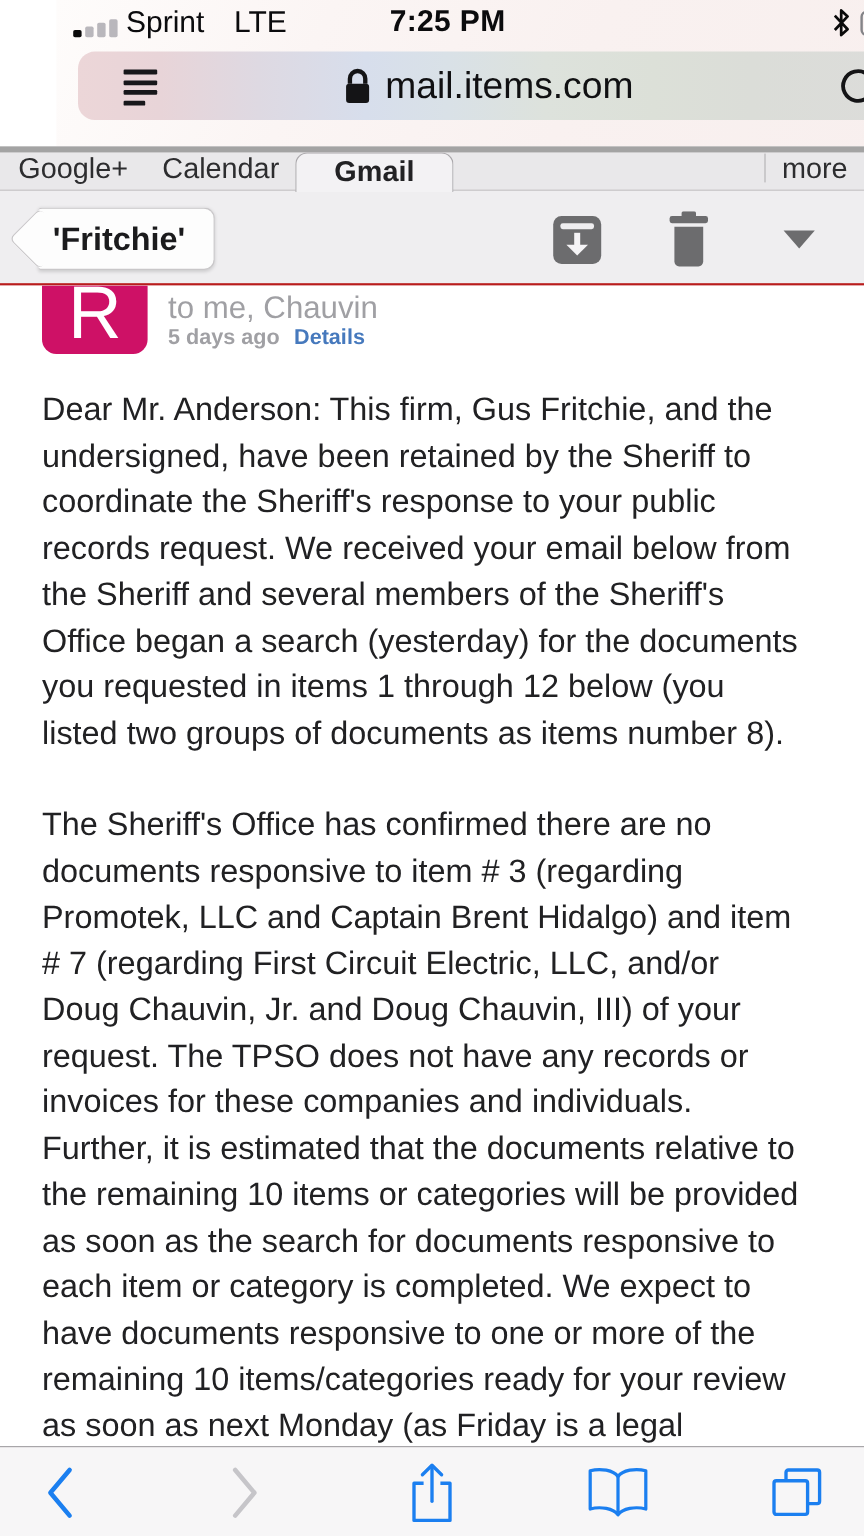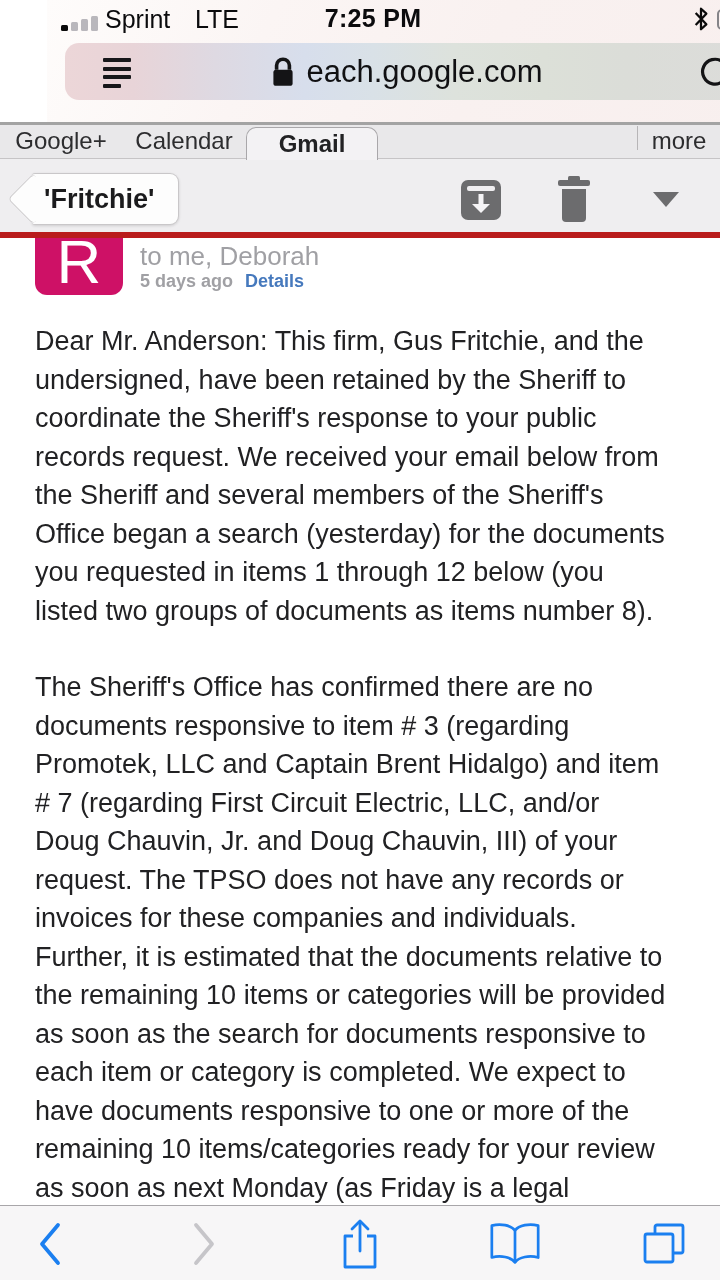--- a/index.html
+++ b/index.html
@@ -32,38 +32,38 @@
   .reader-icon { position:absolute; left:38px; top:15px; display:flex; flex-direction:column; gap:4.5px; }
   .reader-icon i { display:block; height:4px; width:28px; background:#17171a; border-radius:1px; }
   .reader-icon i:last-child { width:18px; }
   .url-center { position:absolute; left:0; top:0; width:100%; height:100%;
                 display:flex; align-items:center; justify-content:center; gap:11px; }
   .url-text { font-size:31px; color:#101012; }
   .refresh { position:absolute; right:16px; top:12px; }
 
   
   .tab-bar { position:absolute; top:122px; left:0; width:720px; height:37px;
-             background:#e9e8ea; border-top:3px solid #a3a3a3;
+             background:#e9e8ea; border-top:5px solid #a3a3a3;
              display:flex; align-items:flex-end; }
   .tab-hairline { position:absolute; left:0; bottom:0; width:720px; height:1px; background:#c6c4c6; z-index:1; }
   .tab { height:36px; display:flex; align-items:center; justify-content:center;
          font-size:24px; color:#2d2d2f; }
   .tab.t-google { width:122px; }
   .tab.t-calendar { width:124px; }
   .tab.t-web { width:112px; }
   .tab.active { position:relative; z-index:2; width:132px; height:33px; margin-bottom:-1px;
                 background:#f3f2f4; border:1.5px solid #a9a7aa; border-bottom:none;
                 border-radius:10px 10px 0 0; font-weight:bold; color:#222224; }
   .tab-spacer { flex:1; }
   .tab-divider { width:1px; height:24px; background:#b7b5b7; align-self:flex-start; margin-top:1px; }
   .tab.t-more { width:82px; }
 
   
   .action-bar { position:absolute; top:159px; left:0; width:720px; height:79px;
-                background:#efeef0; border-bottom:6px solid #b91c1c; }
+                background:#efeef0; border-bottom:2px solid #b91c1c; }
   .chip { position:absolute; left:32px; top:14px; height:52px; padding:0 24px 0 12px;
           background:#fdfdfd; border:1.5px solid #c9c7c9; border-left:none;
           border-radius:3px 9px 9px 3px; display:flex; align-items:center;
           box-shadow:0 1px 3px rgba(0,0,0,.14); }
   .chip::before { content:""; position:absolute; left:-17px; top:7px; width:35px; height:35px;
           background:#fdfdfd; border-left:1.5px solid #c9c7c9; border-bottom:1.5px solid #c9c7c9;
           transform:rotate(45deg); border-radius:5px 0 5px 5px; }
   .chip span { position:relative; z-index:1; font-size:27px; font-weight:bold; color:#1b1b1d; }
   .ab-icon { position:absolute; }
   .caret { width:0; height:0; border-left:13px solid transparent; border-right:13px solid transparent;
@@ -128,21 +128,21 @@
           <i></i>
           <i></i>
           <i></i>
           <i></i>
         </div>
       <div class="url-center">
         <svg width="24" height="32" viewBox="0 0 22 30">
           <path d="M5 13 V9 a6 6 0 0 1 12 0 V13" fill="none" stroke="#141416" stroke-width="3.4"></path>
           <rect x="2" y="13" width="18" height="15" rx="2.5" fill="#141416"></rect>
         </svg>
-        <span class="url-text">each.google.com</span>
+        <span class="url-text">mail.items.com</span>
       </div>
       <div class="refresh">
         <svg width="36" height="36" viewBox="0 0 36 36">
           <path d="M25.5 6.8 A 12.4 12.4 0 1 0 30.4 16.5" fill="none" stroke="#141416" stroke-width="3.2" stroke-linecap="round"></path>
           <polygon points="24,0.5 34.5,7 24,13.5" fill="#141416"></polygon>
         </svg>
       </div>
     </div>
   </div>
 
@@ -185,21 +185,21 @@
     </div>
     <div class="ab-icon" style="left:653px; top:33px;">
       <div class="caret"></div>
     </div>
   </div>
 
   <div class="content">
     <div class="avatar">
       <span>R</span>
     </div>
-    <div class="meta1">to me, Deborah</div>
+    <div class="meta1">to me, Chauvin</div>
     <div class="meta2">
       <span>5 days ago</span><a>Details</a>
     </div>
     <div class="body-text">
       <p>Dear Mr. Anderson: This firm, Gus Fritchie, and the undersigned, have been retained by the Sheriff to coordinate the Sheriff's response to your public records request. We received your email below from the Sheriff and several members of the Sheriff's Office began a search (yesterday) for the documents you requested in items 1 through 12 below (you listed two groups of documents as items number 8).</p>
       <p>The Sheriff's Office has confirmed there are no documents responsive to item # 3 (regarding Promotek, LLC and Captain Brent Hidalgo) and item # 7 (regarding First Circuit Electric, LLC, and/or Doug Chauvin, Jr. and Doug Chauvin, III) of your request. The TPSO does not have any records or invoices for these companies and individuals. Further, it is estimated that the documents relative to the remaining 10 items or categories will be provided as soon as the search for documents responsive to each item or category is completed. We expect to have documents responsive to one or more of the remaining 10 items/categories ready for your review as soon as next Monday (as Friday is a legal holiday). We will notify you tomorrow of the exact location at the Sheriff's Office where you can review and scan the</p>
     </div>
   </div>
 
   <div class="bottom-bar">

